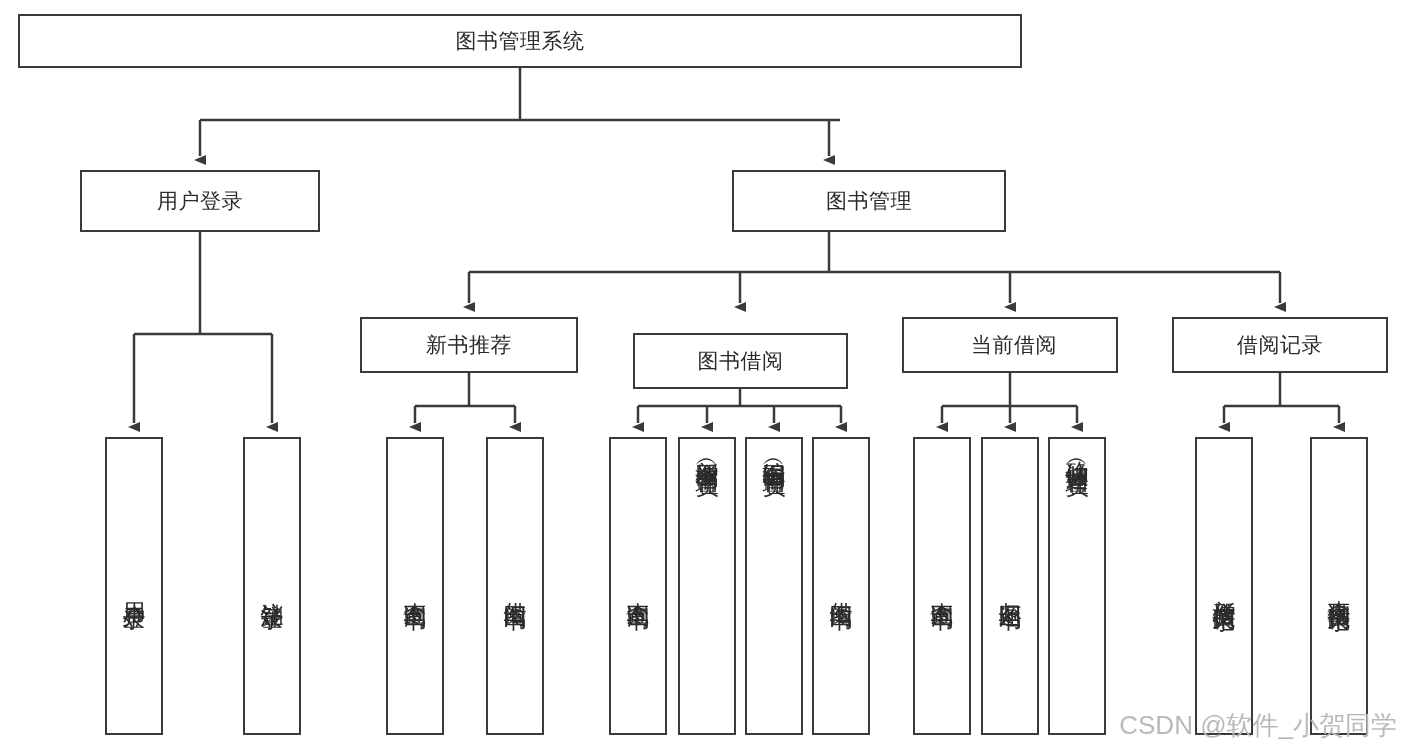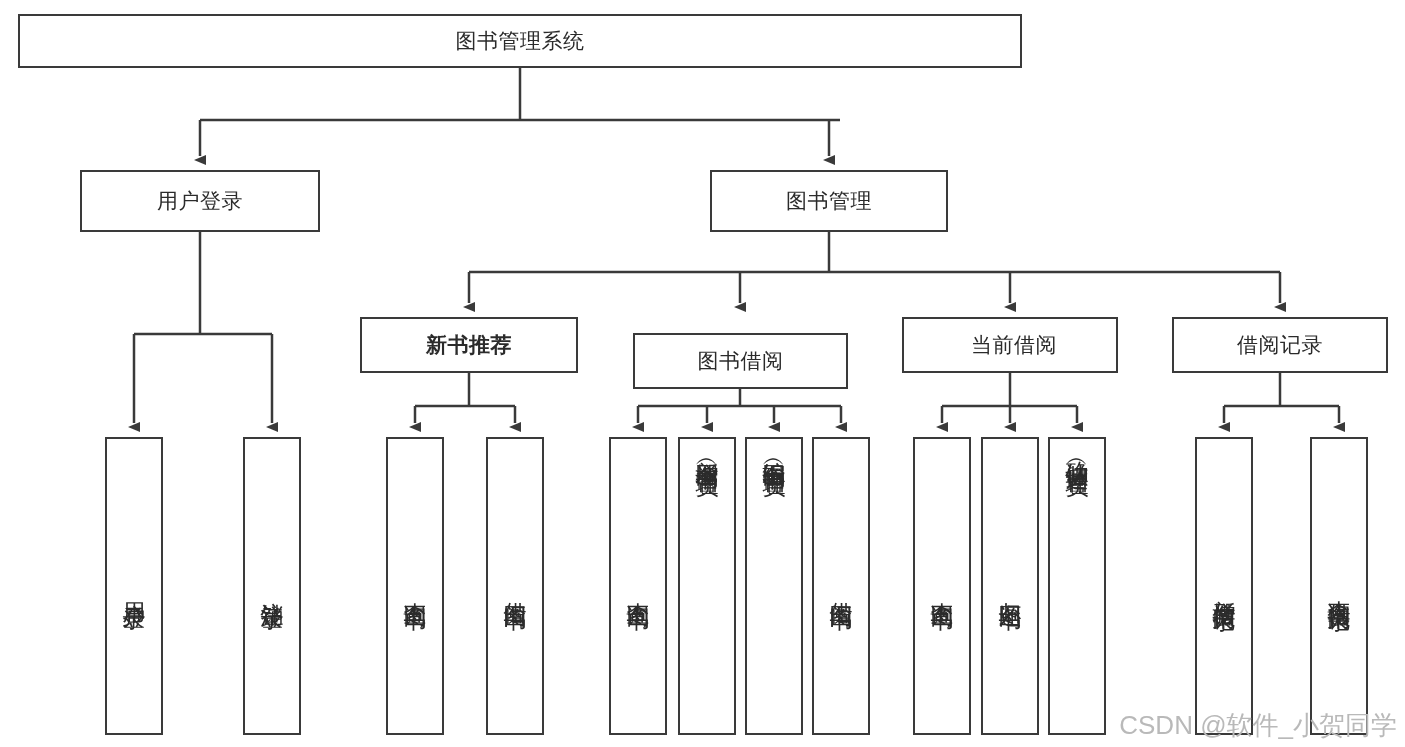--- a/index.html
+++ b/index.html
@@ -125,25 +125,25 @@
     </g>
   </svg>
 
   <div class="node horiz" style="left:18px;top:14px;width:1004px;height:54px;">
     <span class="label">图书管理系统</span>
   </div>
 
   <div class="node horiz" style="left:80px;top:170px;width:240px;height:62px;">
     <span class="label">用户登录</span>
   </div>
-  <div class="node horiz" style="left:710px;top:170px;width:238px;height:62px;">
+  <div class="node horiz" style="left:732px;top:170px;width:274px;height:62px;">
     <span class="label">图书管理</span>
   </div>
 
-  <div class="node horiz" style="left:360px;top:317px;width:218px;height:56px;font-weight:bold;">
+  <div class="node horiz" style="left:360px;top:317px;width:218px;height:56px;">
     <span class="label">新书推荐</span>
   </div>
   <div class="node horiz" style="left:633px;top:317px;width:215px;height:56px;margin-top:16px;">
     <span class="label">图书借阅</span>
   </div>
   <div class="node horiz" style="left:902px;top:317px;width:216px;height:56px;padding-left:8px;">
     <span class="label">当前借阅</span>
   </div>
   <div class="node horiz" style="left:1172px;top:317px;width:216px;height:56px;">
     <span class="label">借阅记录</span>

